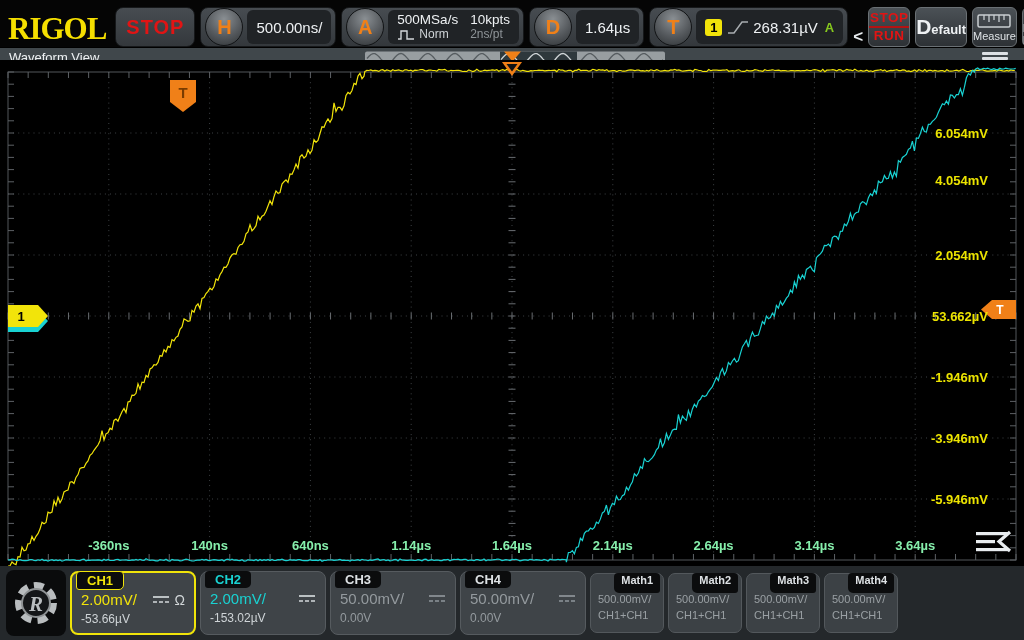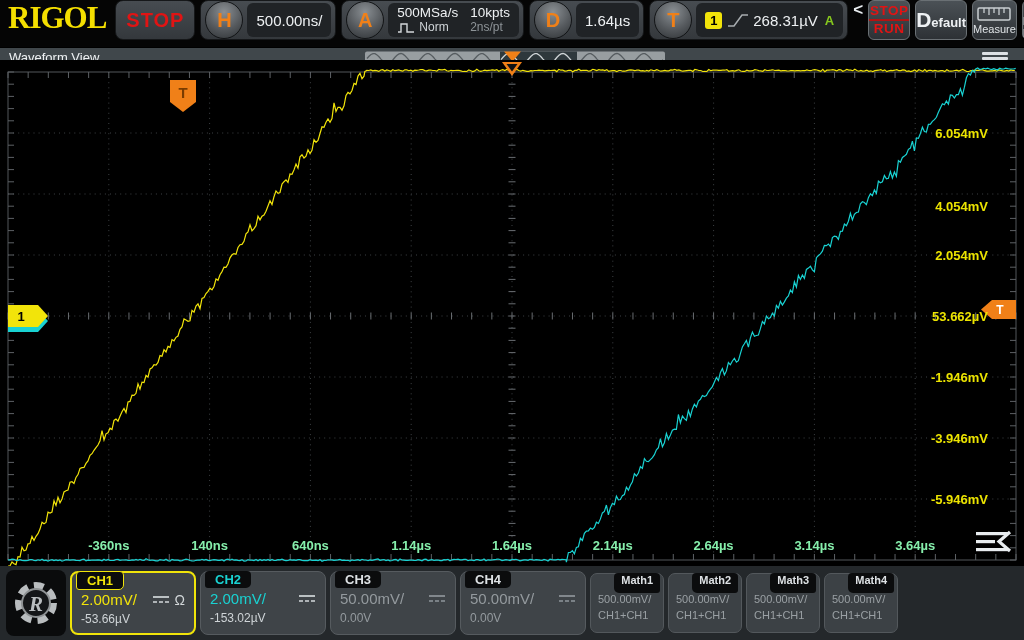--- a/index.html
+++ b/index.html
@@ -1,21 +1,21 @@
 <!DOCTYPE html>
 <html><head>
 <meta charset="utf-8">
 <style>
   html,body{margin:0;padding:0;background:#000;}
   #screen{position:relative;width:1024px;height:640px;background:#000;overflow:hidden;
           font-family:"Liberation Sans",sans-serif;color:#dfe3e6;}
 
   
   #topbar{position:absolute;top:0;left:0;width:1024px;height:47px;background:#050505;
-          display:flex;align-items:flex-start;gap:5px;padding:0 4px;box-sizing:border-box;}
+          display:flex;align-items:flex-end;gap:5px;padding:0 4px;box-sizing:border-box;}
   .logo{font-family:"Liberation Serif",serif;font-weight:bold;font-size:31px;color:#f5df00;
         letter-spacing:-1px;padding:0 4px;}
   .panel{background:linear-gradient(#474c51,#34383c);border:1px solid #16181a;border-radius:8px;
          height:40px;display:flex;align-items:center;box-sizing:border-box;}
   .status{padding:0 10px;}
   .status span{color:#e01414;font-weight:bold;font-size:20px;letter-spacing:1px;}
   .kgroup{padding:1px 2px;}
   .knob{width:36px;height:36px;border-radius:50%;flex:none;margin:0 2px;
         background:radial-gradient(circle at 50% 28%,#8a8f93,#55595d 55%,#2e3235);
         border:1px solid #121416;color:#f08018;font-weight:bold;font-size:20px;
@@ -503,21 +503,21 @@
         <text x="21" y="261" fill="#000" font-size="13" font-weight="bold" text-anchor="middle">1</text>
         <g>
           <rect x="976" y="472" width="32" height="3.2" fill="#e8ecef"></rect>
           <rect x="976" y="480" width="19" height="3.2" fill="#e8ecef"></rect>
           <rect x="976" y="488" width="32" height="3.2" fill="#e8ecef"></rect>
           <path d="M1010,472 L999,481.5 L1010,491" stroke="#e8ecef" stroke-width="3.2" fill="none"></path>
         </g>
       </svg>
     <div id="labels">
         <div class="ylab" style="top: 73px;">6.054mV</div>
-        <div class="ylab" style="top: 146px;">4.054mV</div>
+        <div class="ylab" style="top: 120px;">4.054mV</div>
         <div class="ylab" style="top: 195px;">2.054mV</div>
         <div class="ylab" style="top: 256px;">53.662µV</div>
         <div class="ylab" style="top: 317px;">-1.946mV</div>
         <div class="ylab" style="top: 378px;">-3.946mV</div>
         <div class="ylab" style="top: 439px;">-5.946mV</div>
         <div class="xlab" style="left: 108.8px;">-360ns</div>
         <div class="xlab" style="left: 209.6px;">140ns</div>
         <div class="xlab" style="left: 310.4px;">640ns</div>
         <div class="xlab" style="left: 411.2px;">1.14µs</div>
         <div class="xlab" style="left: 512px;">1.64µs</div>

